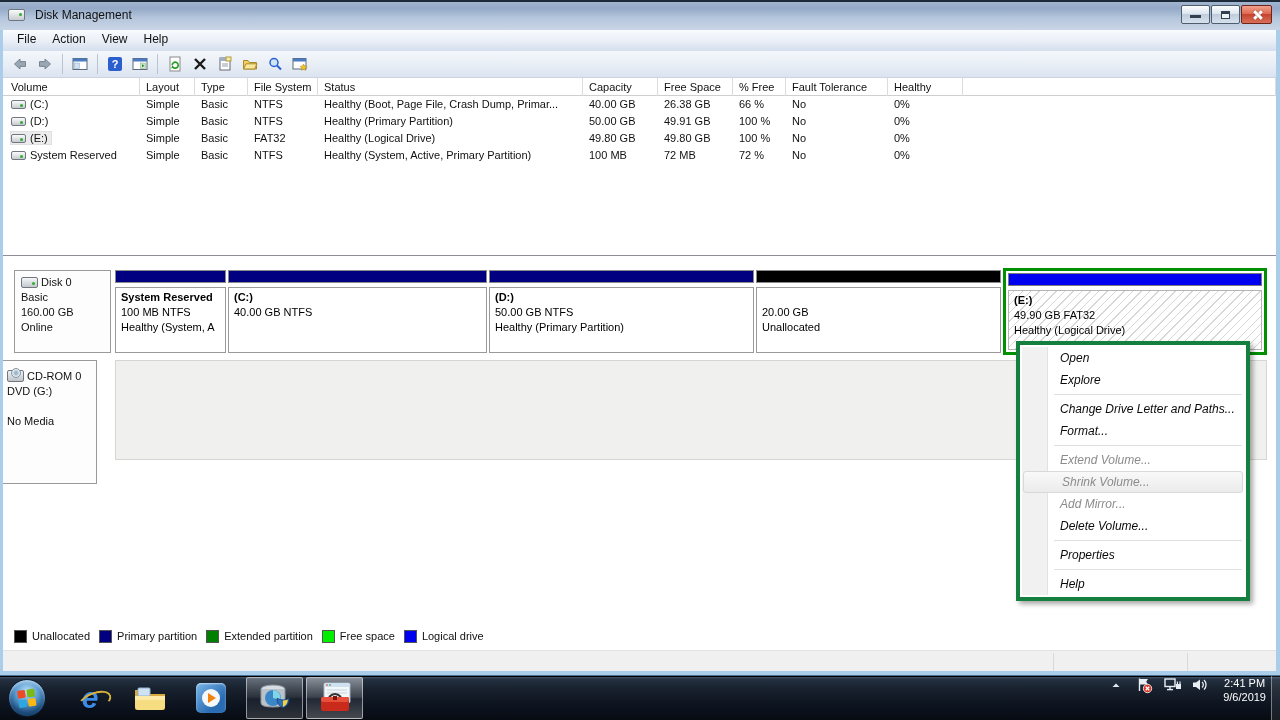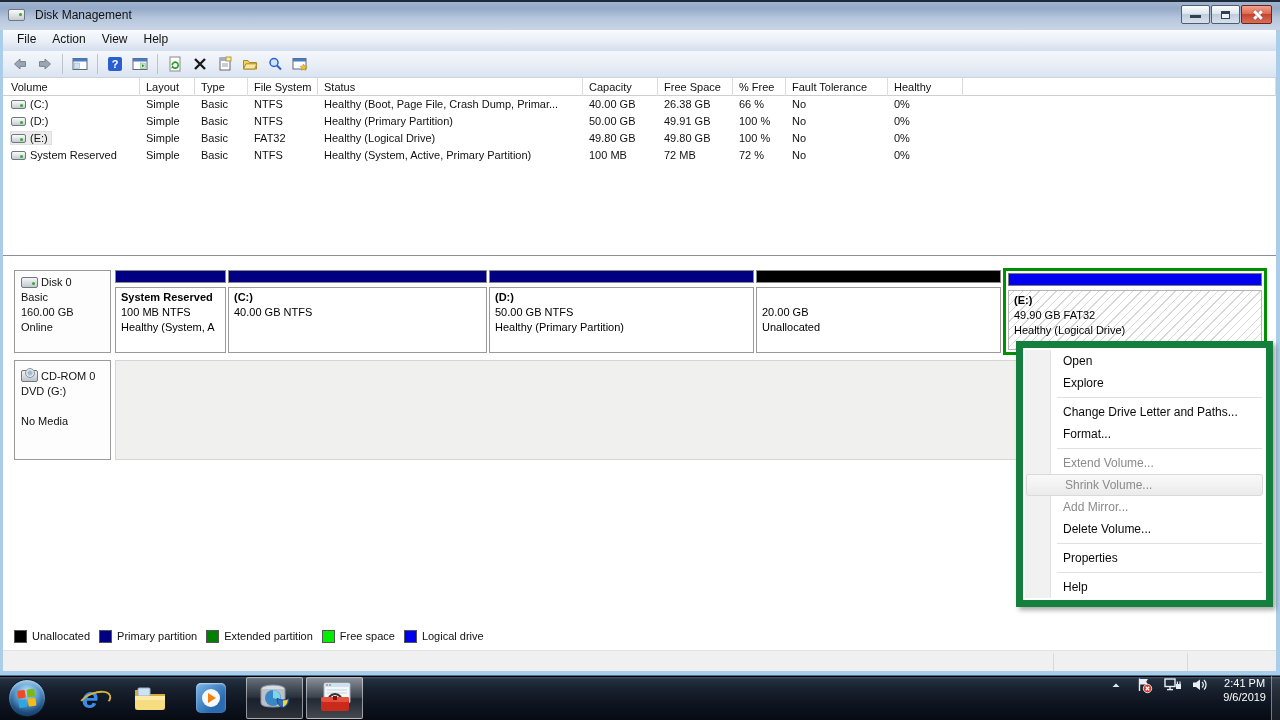--- a/index.html
+++ b/index.html
@@ -81,22 +81,22 @@
 
   
   .legend { position:absolute; left:14px; top:628px; height:16px; display:flex; align-items:center; gap:9px; z-index:3; }
   .litem { display:flex; align-items:center; gap:5px; }
   .lsq { width:13px; height:13px; border:1px solid #555; }
   .llab { font-size:11px; color:#111; }
   .statusbar { position:absolute; left:3px; top:650px; width:1273px; height:22px; background:#f0f0f0; border-top:1px solid #e3e3e3; z-index:3; }
   .sdiv { position:absolute; top:2px; width:1px; height:18px; background:#d9d9d9; }
 
   
-  .cmenu { position:absolute; left:1016px; top:341px; width:257px; background:#fff; border:7px solid #15803d;
-    box-shadow:3px 3px 5px rgba(0,0,0,.35); padding:2px; z-index:20; }
+  .cmenu { position:absolute; left:1016px; top:341px; width:234px; background:#fff; border:4px solid #15803d;
+    box-shadow:3px 3px 5px rgba(0,0,0,.35); padding:2px; z-index:20;font-style:italic; }
   .cgutter { position:absolute; left:2px; top:2px; bottom:2px; width:26px; background:#f1f1f1; border-right:1px solid #e2e2e2; }
   .citem { position:relative; height:22px; line-height:22px; font-size:12px; color:#0a0a0a; padding-left:38px; cursor:pointer; white-space:nowrap; }
   .citem.dis { color:#8b8b8b; cursor:default; }
   .citem.hov { margin:0 1px; border:1px solid #d9d9d9; border-radius:3px; line-height:20px;
     background:linear-gradient(#f9f9f9,#ebebeb); }
   .csep { height:1px; background:#e0e0e0; margin:3px 2px 3px 32px; }
 
   
   .taskbar { position:absolute; left:0; top:676px; width:1280px; height:44px;
     background:linear-gradient(180deg,#44546a 0%,#243141 5%,#17202c 30%,#0d1420 65%,#070b12 100%);
@@ -334,21 +334,21 @@
     </div>
     <div class="part extended" style="left:1003px;width:264px;">
       <div class="band blue"></div>
       <div class="pbody">
         <div class="pname">(E:)</div>
         <div>49.90 GB FAT32</div>
         <div>Healthy (Logical Drive)</div>
       </div>
     </div>
 
-    <div class="panel" style="left:14px;top:360px;width:97px;height:100px;">
+    <div class="panel" style="left:0;top:360px;width:97px;height:124px;">
       <div class="pl bold" style="padding-top:8px;"><span class="cd-ic"></span><span>CD-ROM 0</span></div>
       <div class="pl">DVD (G:)</div>
       <div class="pl" style="height:15px;"></div>
       <div class="pl">No Media</div>
     </div>
     <div class="cd-empty"></div>
 
     <div class="legend">
       <div class="litem">
         <span class="lsq" style="background-color: rgb(0, 0, 0);"></span>

